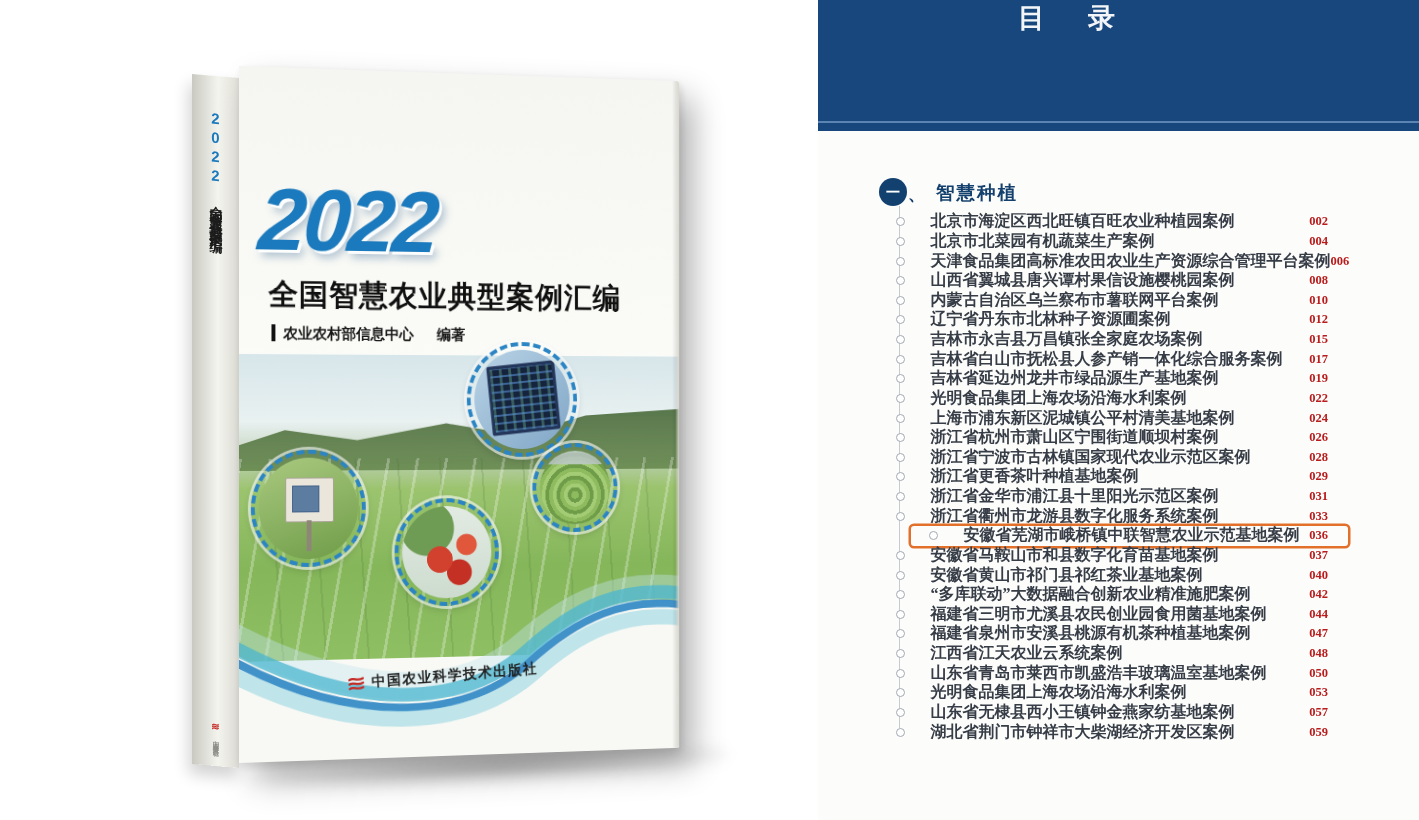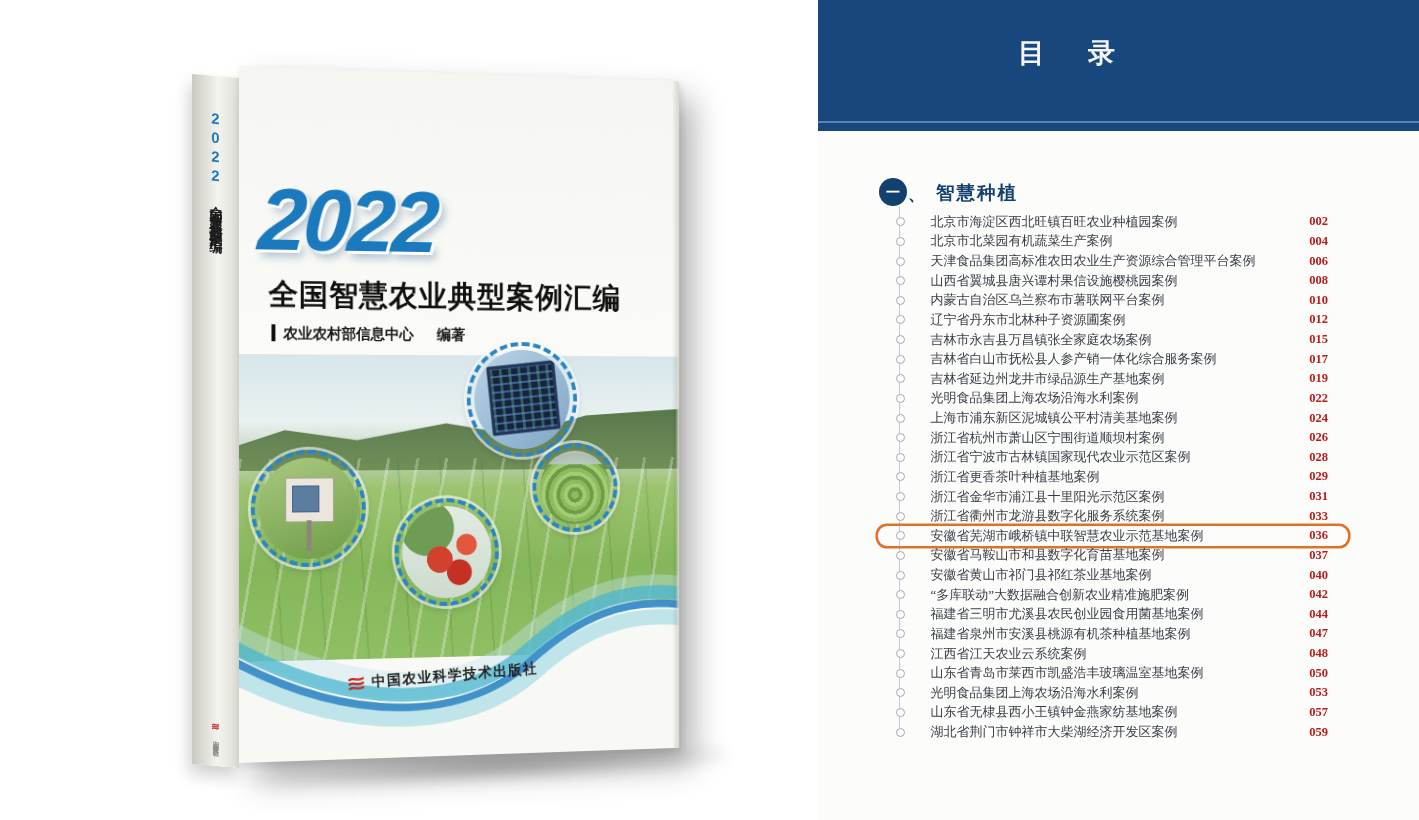--- a/index.html
+++ b/index.html
@@ -81,45 +81,45 @@
   .c-seed .inner{background:
     linear-gradient(180deg,rgba(190,200,205,.8) 0 18%, rgba(0,0,0,0) 19%),
     repeating-radial-gradient(circle at 50% 60%, #8fbb5f 0 4px, #6f9c48 4px 8px, #a3cc74 8px 12px);}
 
   .publisher{position:absolute;left:112px;top:606px;display:flex;align-items:center;gap:7px;
     transform:rotate(-3deg);}
   .publisher-text{font-size:14.5px;font-weight:bold;color:#222;letter-spacing:1.5px;}
 
   
   .toc-page{position:absolute;left:818px;top:0;width:601px;height:820px;background:#fcfcfb;}
-  .toc-header{height:121px;background:#17477c;display:flex;align-items:center;}
+  .toc-header{height:121px;background:#17477c;display:flex;align-items:flex-start;}
   .toc-header h1{margin:0 auto 16px auto;position:relative;left:-48px;
     color:#f3f5f8;font-size:27px;font-weight:bold;letter-spacing:8px;
     font-family:"Liberation Serif",serif;}
   .toc-sep1{height:2px;background:#5b84b2;}
   .toc-sep2{height:8px;background:#17477c;}
 
   .section-head{position:absolute;top:178px;left:61px;display:flex;align-items:center;}
   .section-circle{width:28px;height:28px;border-radius:50%;background:#12416f;
     display:flex;align-items:center;justify-content:center;flex:0 0 auto;}
   .section-circle span{color:#fff;font-weight:bold;font-size:14px;line-height:1;}
   .section-sep{color:#14406e;font-weight:bold;font-size:17px;margin-left:1px;align-self:flex-end;}
   .section-title{margin-left:11px;color:#14406e;font-weight:bold;font-size:18.5px;letter-spacing:2px;text-align:right;}
 
   .toc-body{position:absolute;top:212px;left:60px;width:470px;}
   .toc-body::before{content:'';position:absolute;left:21px;top:-6px;width:1px;
     height:calc(100% - 8px);background:#c6cbd3;}
   .toc-row{position:relative;display:flex;align-items:center;height:19.64px;}
   .bullet{width:7px;height:7px;border:1.2px solid #a2a8b3;border-radius:50%;
     background:#fff;margin-left:17.5px;flex:0 0 auto;position:relative;z-index:1;box-sizing:content-box;}
-  .entry-title{margin-left:26px;font-family:"Liberation Serif",serif;font-weight:normal;
-    font-size:13px;color:#373d47;white-space:nowrap;}
+  .entry-title{margin-left:26px;font-family:"Liberation Serif",serif;font-weight:bold;
+    font-size:16px;color:#373d47;white-space:nowrap;}
   .entry-page{margin-left:auto;margin-right:20px;font-family:"Liberation Serif",serif;
     font-weight:bold;font-size:12.5px;color:#b91c1c;}
-  .toc-row.highlighted{box-shadow:0 0 0 2.5px #e2702a;border-radius:9px;}
+  .toc-row.highlighted{box-shadow:0 0 0 2.5px #e2702a;border-radius:3px;margin-left:33px;}
 </style>
 </head>
 <body>
 
 <div class="stage">
 
   <div class="book">
     <div class="book-shadow"></div>
 
     <div class="spine">

